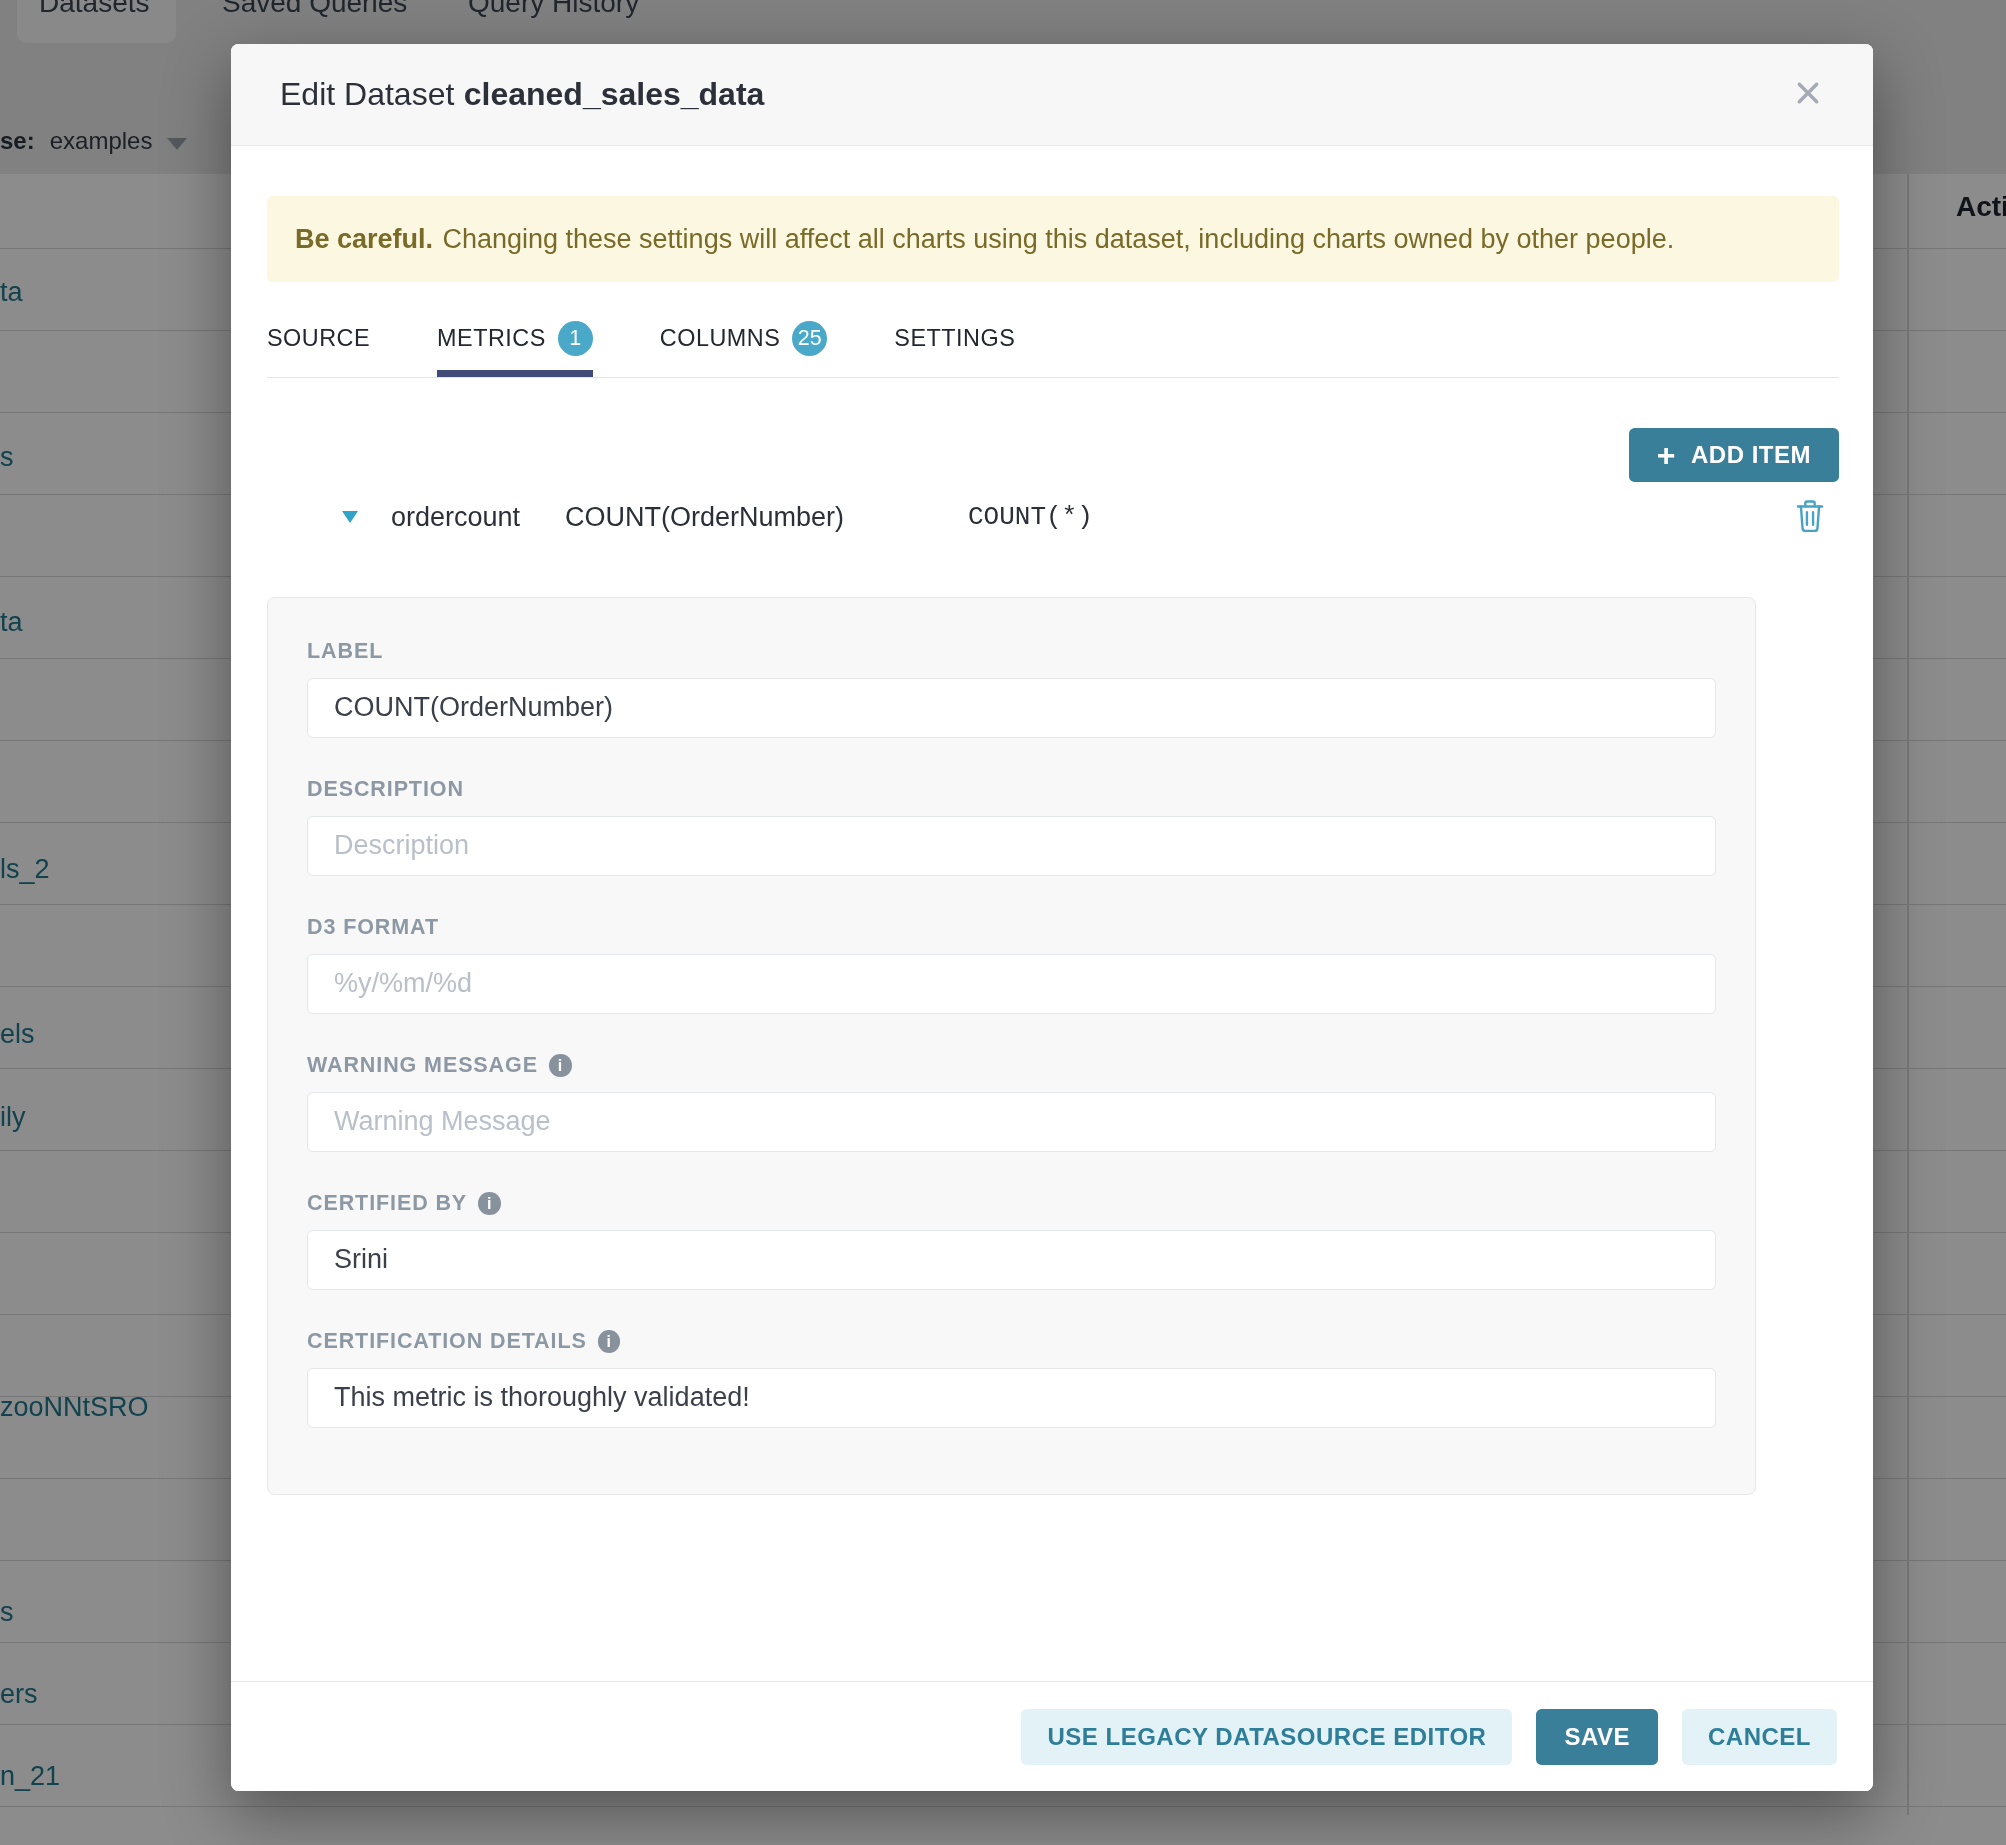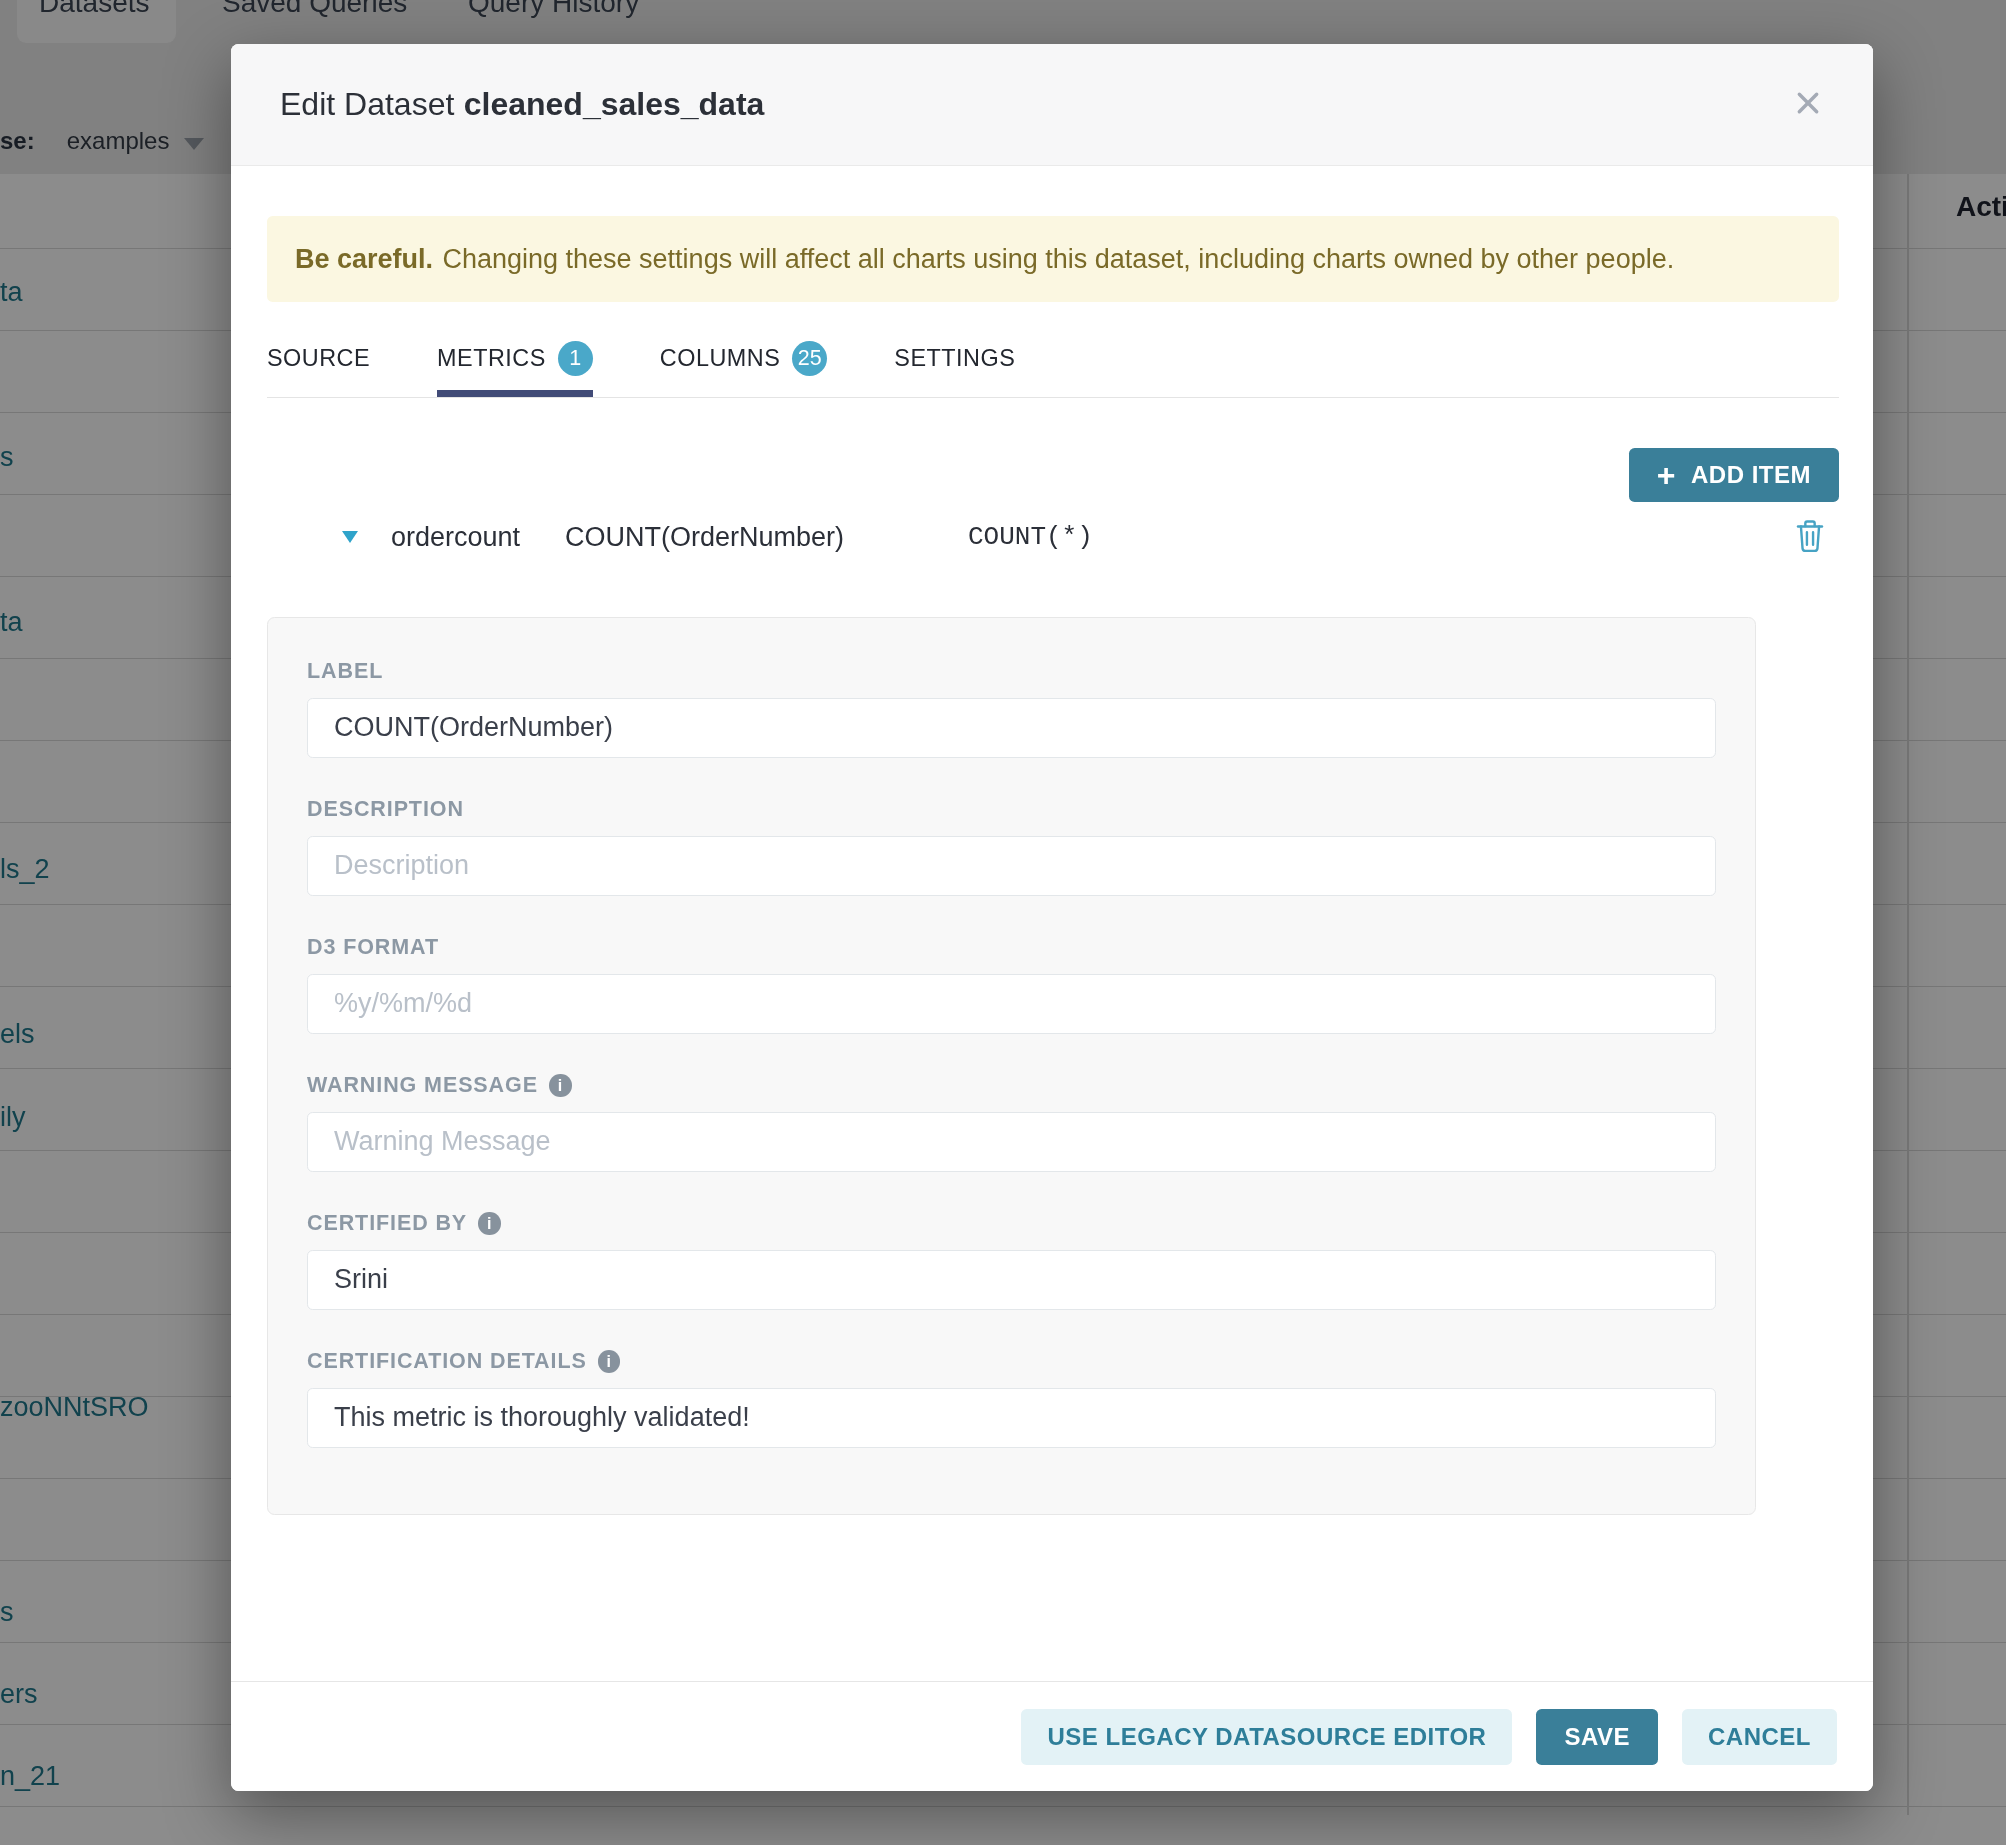--- a/index.html
+++ b/index.html
@@ -12,40 +12,40 @@
   .bg-topbar { position:absolute; left:0; top:0; width:100%; height:174px; background:#ececec; }
   .nav-pill { position:absolute; left:17px; top:-26px; width:159px; height:69px;
               background:#fafafa; border-radius:9.4px; }
   .nav-item { position:absolute; top:-13px; font-size:28px; color:#3c4654; white-space:nowrap; }
   .nav-datasets { left:39px; font-weight:500; }
   .nav-saved   { left:222px; }
   .nav-history { left:468px; }
   .filter-row { position:absolute; left:0; top:127px; font-size:24px; color:#2b3442;
                 display:flex; align-items:center; }
   .filter-label { font-weight:700; }
-  .filter-value { margin-left:32px; color:#333b46; }
+  .filter-value { margin-left:15px; color:#333b46; }
   .caret-down-small { width:0; height:0; margin-left:15px; margin-top:5.6px;
       border-left:10.3px solid transparent; border-right:10.3px solid transparent;
       border-top:12px solid #9aa1a9; }
   .bg-table { position:absolute; left:0; top:167px; width:100%; height:1651px;
       background:repeating-linear-gradient(to bottom, transparent 0px, transparent 81px, #d9d9d9 81px, #d9d9d9 82px); }
   .col-line { position:absolute; left:1907px; top:174px; width:1.9px; height:1641px; background:#dcdcdc; }
   .actions-header { position:absolute; left:1956px; top:191px; font-size:28px; font-weight:700;
                     color:#1f2430; white-space:nowrap; }
   .frag { position:absolute; left:0; font-size:27px; color:#20798d; white-space:nowrap;
           text-decoration:none; cursor:pointer; }
 
   
   .overlay { position:absolute; inset:0; background:rgba(0,0,0,0.45); z-index:5; }
 
   
   .modal { position:absolute; left:231px; top:44px; width:1642px; height:1747px;
            background:#ffffff; border-radius:7.5px; z-index:10;
            box-shadow:0 22.5px 66px rgba(0,0,0,0.4); }
-  .modal-header { height:122px; background:#f7f7f8; border-bottom:0.9px solid #eaeaea;
+  .modal-header { height:102px; background:#f7f7f8; border-bottom:0.9px solid #eaeaea;
       border-radius:7.5px 7.5px 0 0; display:flex; align-items:center; padding:0 49px; }
   .modal-title { font-size:32px; color:#2c3038; }
   .modal-title b { font-weight:700; margin-left:9.4px; }
   .close-btn { margin-left:auto; background:none; border:none; cursor:pointer;
                display:flex; align-items:center; }
   .modal-body { position:relative; padding:0 34px 0 36px; }
 
   .banner { margin-top:50px; height:86px; background:#fbf7e1; border-radius:5.6px;
             display:flex; align-items:center; padding:0 28px; font-size:27px; color:#7a6a28; }
   .banner b { font-weight:700; margin-right:9.4px; }

